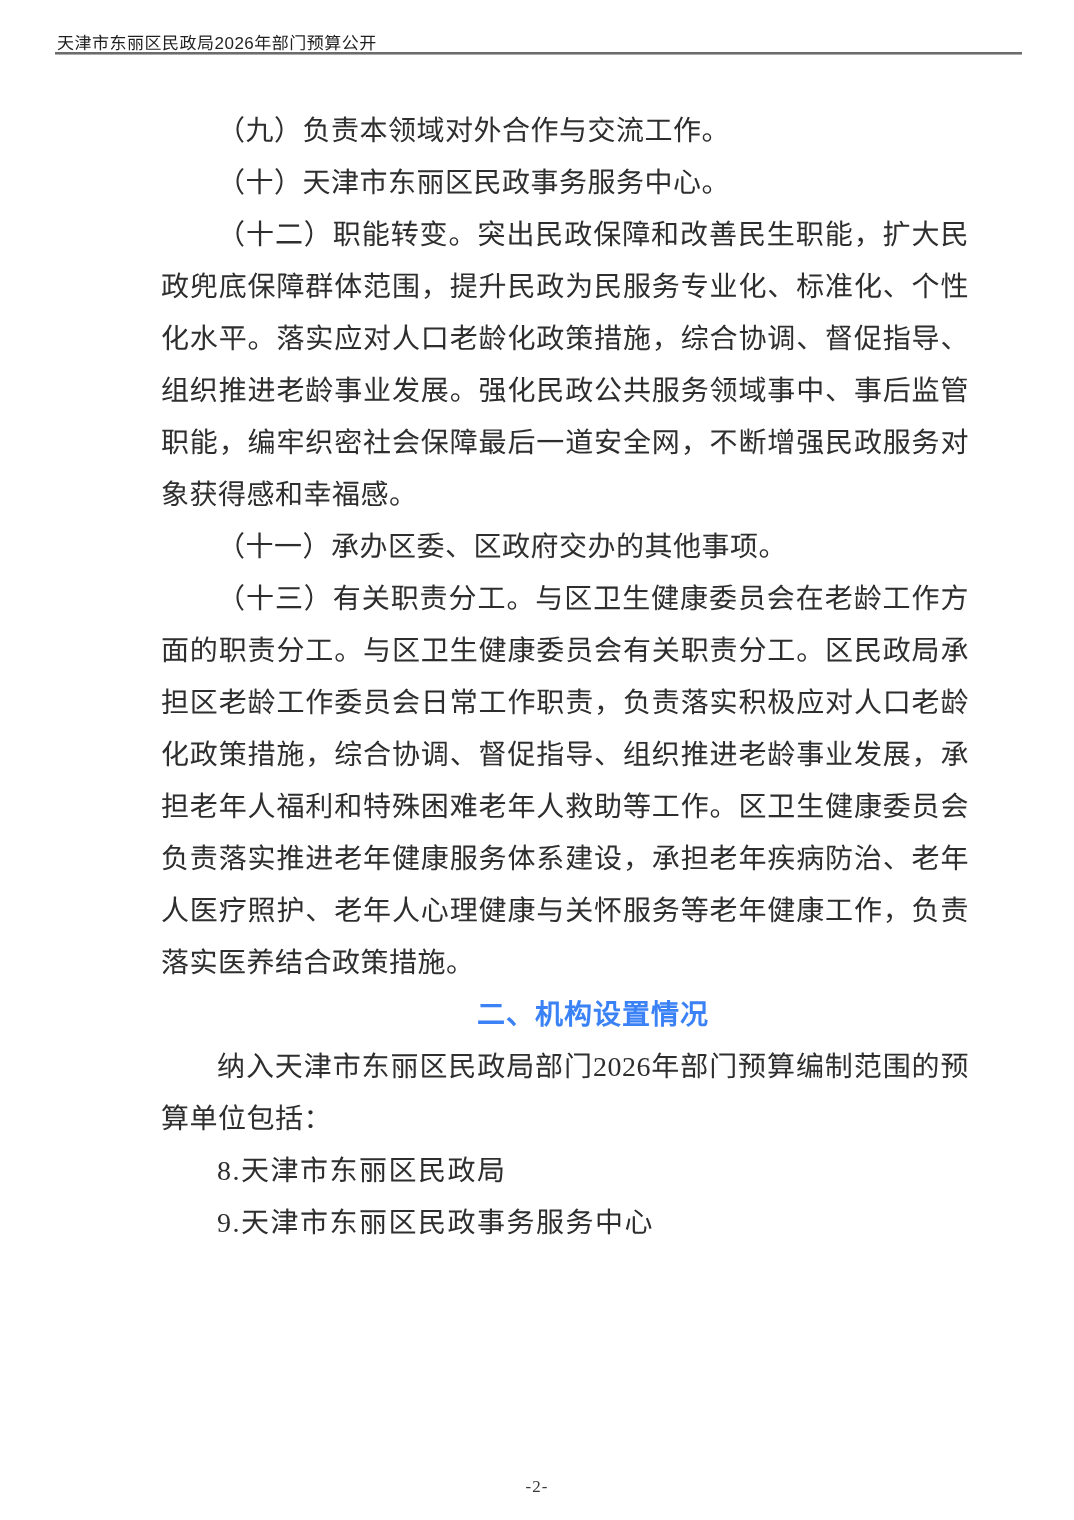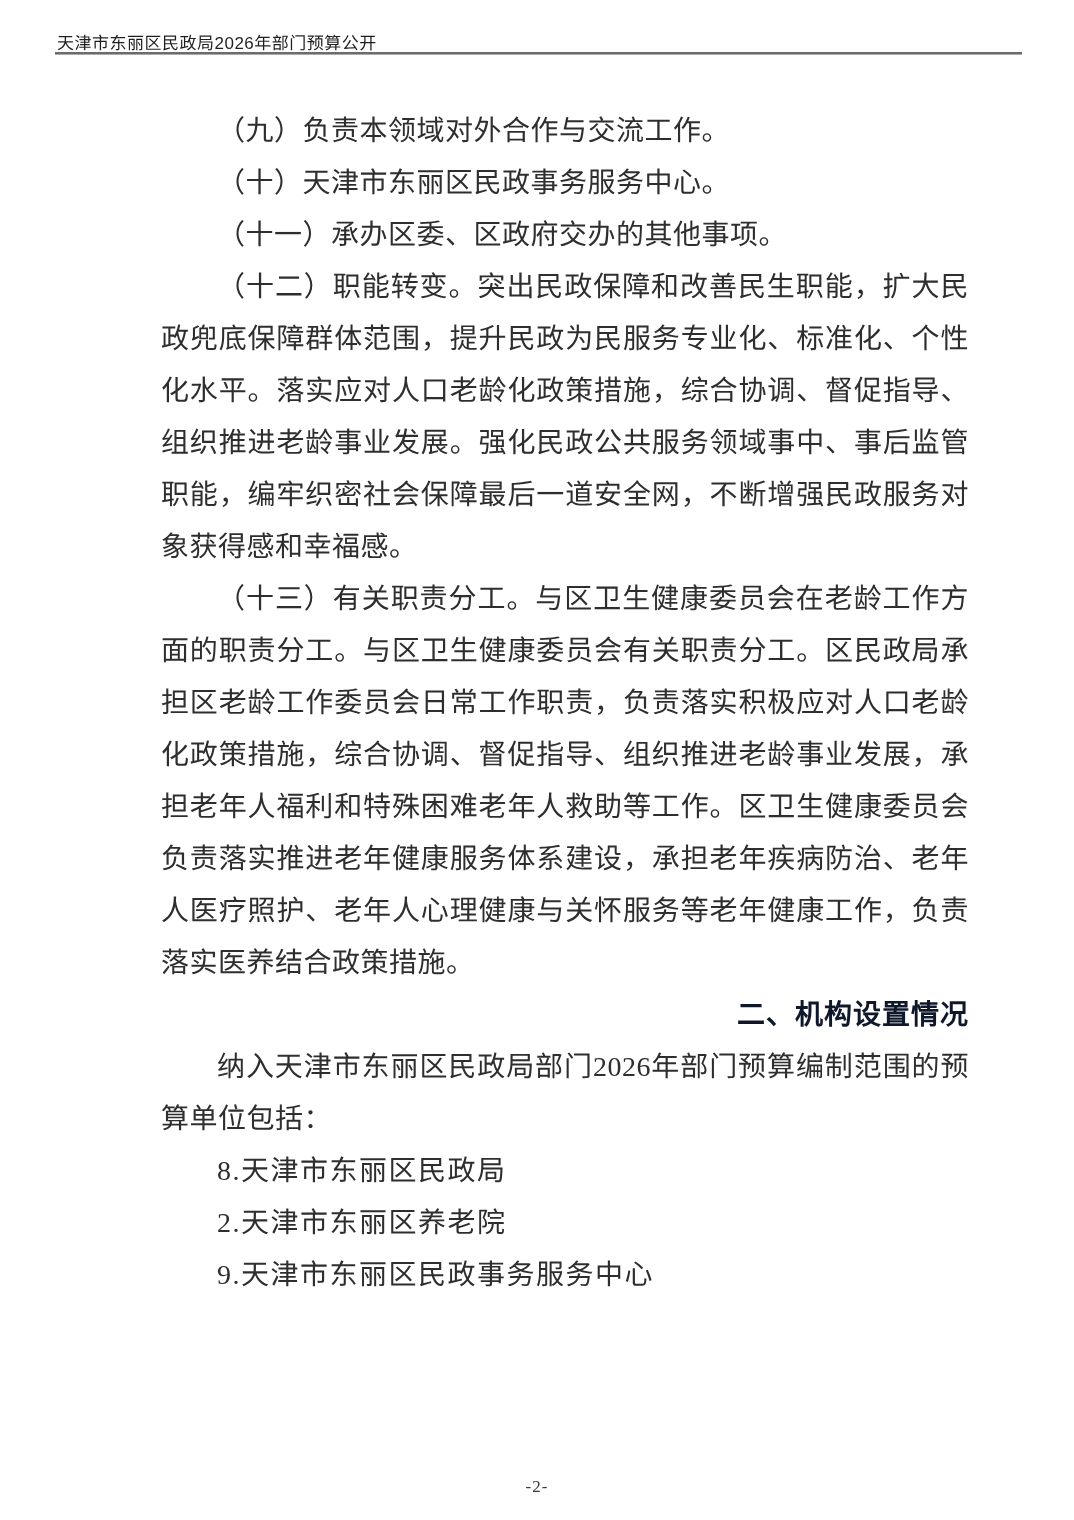--- a/index.html
+++ b/index.html
@@ -51,23 +51,23 @@
   .content p {
     margin: 0;
     text-indent: 2em;
   }
   .section-heading {
     margin: 0;
     font-size: 28px;
     line-height: 52px;
     text-indent: 2em;
     font-weight: 700;
-    text-align: right;
+    text-align: center;
     letter-spacing: 1px;
-    color: #0f172a;
+    color: #3b82f6;
     font-family: "Liberation Sans", sans-serif;
   }
   .unit-item {
     letter-spacing: 1.5px;
   }
   .page-number {
     position: absolute;
     left: 0;
     top: 1477px;
     width: 100%;
@@ -86,34 +86,33 @@
   <div class="doc-header-title">天津市东丽区民政局2026年部门预算公开</div>
 
   <div class="doc-header-rule"></div>
 
   <main class="content">
 
     <p class="para">（九）负责本领域对外合作与交流工作。</p>
 
     <p class="para">（十）天津市东丽区民政事务服务中心。</p>
 
+    <p class="para">（十二）职能转变。突出民政保障和改善民生职能，扩大民政兜底保障群体范围，提升民政为民服务专业化、标准化、个性化水平。落实应对人口老龄化政策措施，综合协调、督促指导、组织推进老龄事业发展。强化民政公共服务领域事中、事后监管职能，编牢织密社会保障最后一道安全网，不断增强民政服务对象获得感和幸福感。</p>
+
     <p class="para">（十一）承办区委、区政府交办的其他事项。</p>
-
-    <p class="para">（十二）职能转变。突出民政保障和改善民生职能，扩大民政兜底保障群体范围，提升民政为民服务专业化、标准化、个性化水平。落实应对人口老龄化政策措施，综合协调、督促指导、组织推进老龄事业发展。强化民政公共服务领域事中、事后监管职能，编牢织密社会保障最后一道安全网，不断增强民政服务对象获得感和幸福感。</p>
 
     <p class="para">（十三）有关职责分工。与区卫生健康委员会在老龄工作方面的职责分工。与区卫生健康委员会有关职责分工。区民政局承担区老龄工作委员会日常工作职责，负责落实积极应对人口老龄化政策措施，综合协调、督促指导、组织推进老龄事业发展，承担老年人福利和特殊困难老年人救助等工作。区卫生健康委员会负责落实推进老年健康服务体系建设，承担老年疾病防治、老年人医疗照护、老年人心理健康与关怀服务等老年健康工作，负责落实医养结合政策措施。</p>
 
     <h2 class="section-heading">二、机构设置情况</h2>
 
 
     <p class="para">纳入天津市东丽区民政局部门2026年部门预算编制范围的预算单位包括：</p>
 
     <p class="para unit-item">8.天津市东丽区民政局</p>
 
-    <p class="para unit-item">2.天津市东丽区养老院</p>
 
     <p class="para unit-item">9.天津市东丽区民政事务服务中心</p>
 
   </main>
 
   <div class="page-number">-2-</div>
 
 </div>
 
 </body></html>

